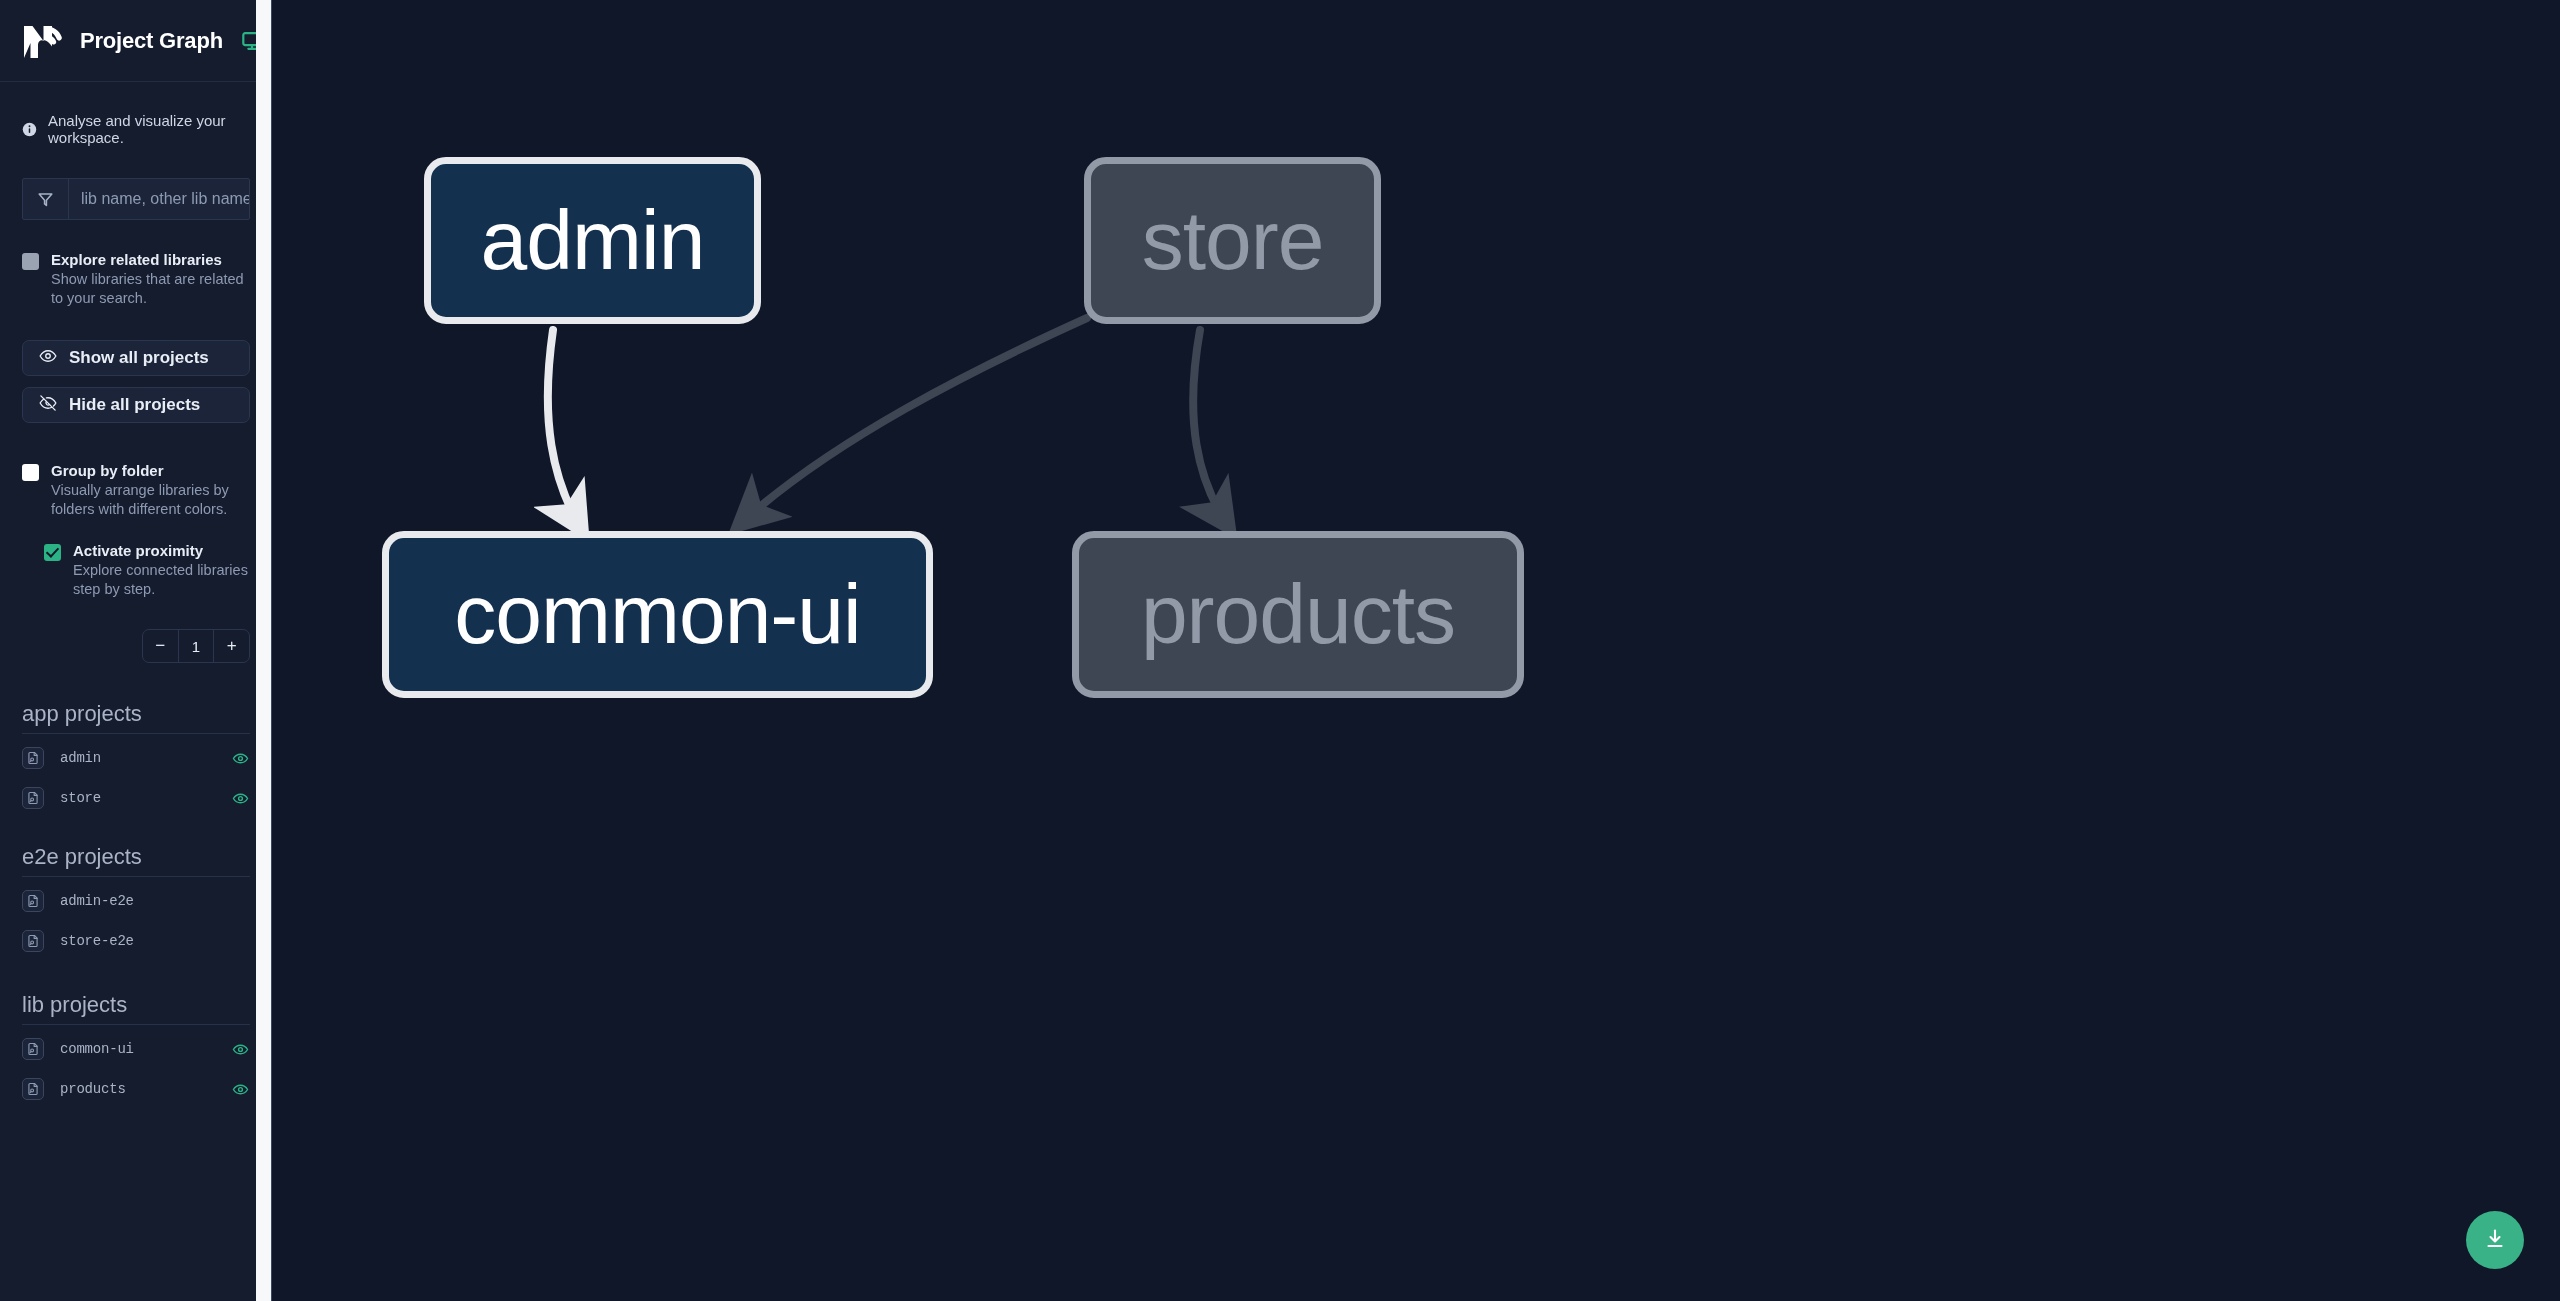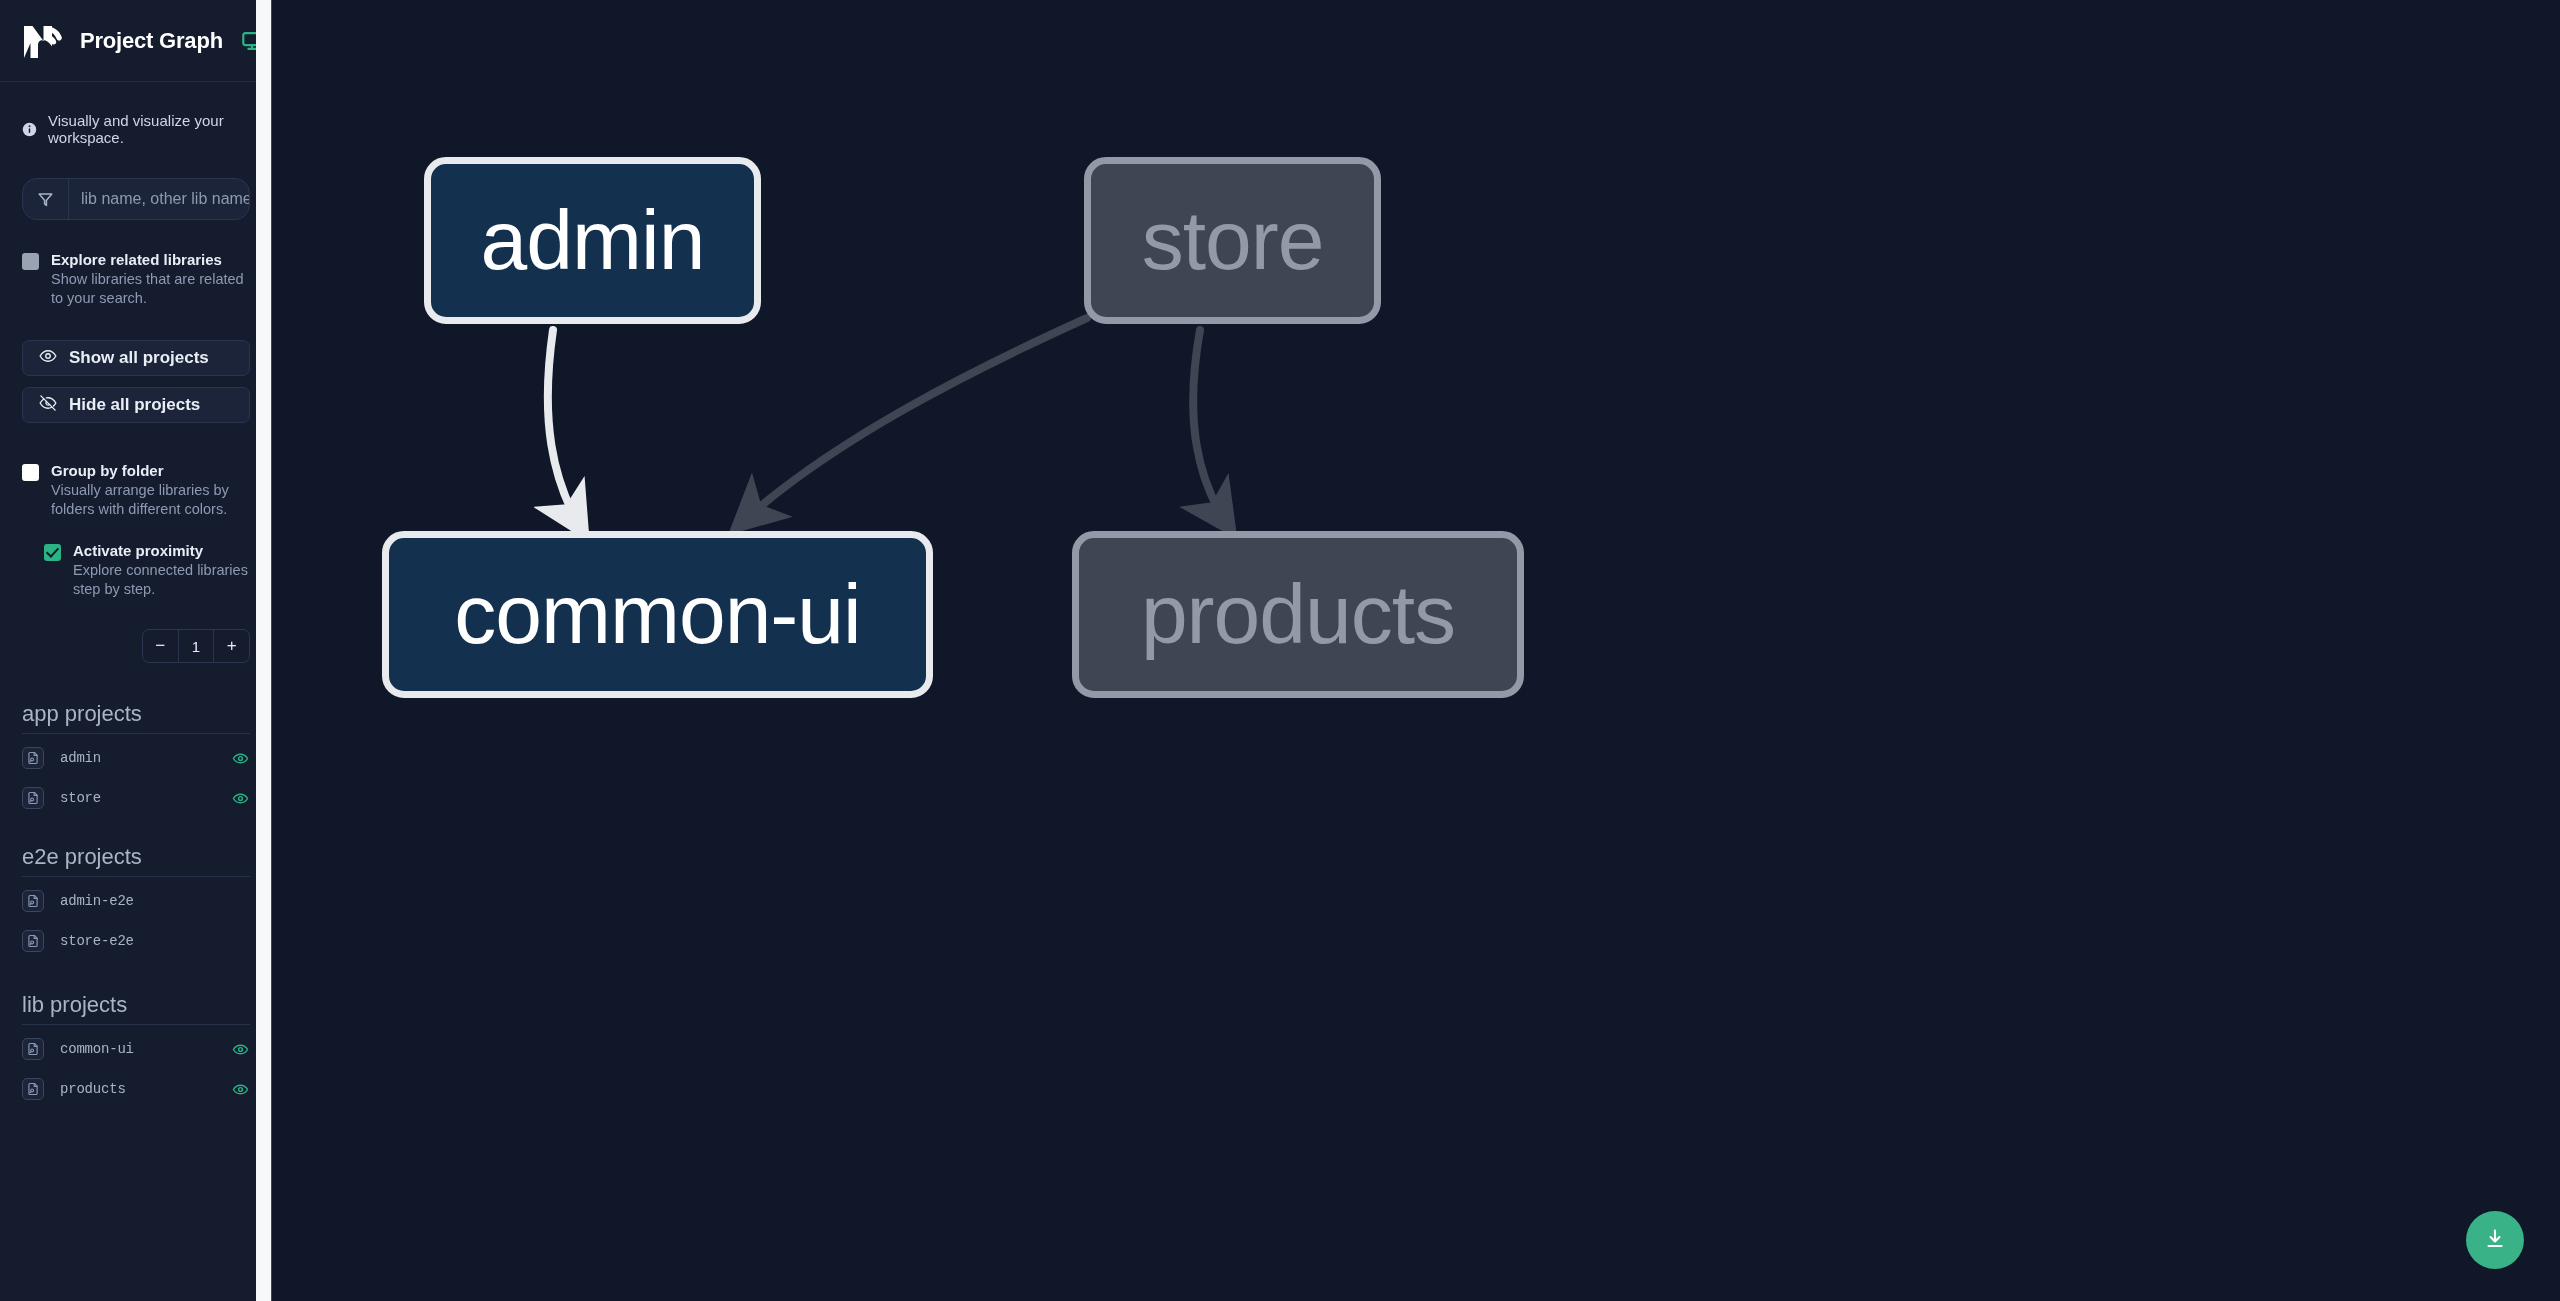--- a/index.html
+++ b/index.html
@@ -42,21 +42,21 @@
   }
   .info-icon { width: 15px; height: 15px; flex: 0 0 15px; }
   .sb-tagline-text { color: #cfd6e4; font-size: 15px; }
 
   .sb-search-wrap { padding: 12px 22px 6px 22px; }
   .sb-search {
     display: flex; align-items: center;
     height: 42px;
     background: #1b2438;
     border: 1px solid #2a3550;
-    border-radius: 15px;
+    border-radius: 2px;
     overflow: hidden;
   }
   .sb-search .funnel {
     width: 46px; height: 100%;
     display: flex; align-items: center; justify-content: center;
     border-right: 1px solid #2a3550;
     flex: 0 0 46px;
   }
   .sb-search input {
     flex: 1; height: 100%;
@@ -227,21 +227,21 @@
     </div>
 
     <div class="sb-tagline">
       <span class="info-icon">
         <svg viewBox="0 0 20 20" width="15" height="15" aria-hidden="true">
           <circle cx="10" cy="10" r="9" fill="#cfd6e4"></circle>
           <rect x="9" y="8.3" width="2" height="6.2" rx="1" fill="#141c2e"></rect>
           <circle cx="10" cy="5.6" r="1.25" fill="#141c2e"></circle>
         </svg>
       </span>
-      <span class="sb-tagline-text">Visually and visualize your workspace.</span>
+      <span class="sb-tagline-text">Analyse and visualize your workspace.</span>
     </div>
 
     <div class="sb-search-wrap">
       <div class="sb-search">
         <span class="funnel">
           <svg viewBox="0 0 24 24" width="19" height="19" fill="none" stroke="#a7b2c6" stroke-width="1.9" stroke-linecap="round" stroke-linejoin="round" aria-hidden="true">
             <polygon points="4,5 20,5 13.2,13 13.2,19.5 10.8,17.6 10.8,13"></polygon>
           </svg>
         </span>
         <input type="text" placeholder="lib name, other lib name" style="">

